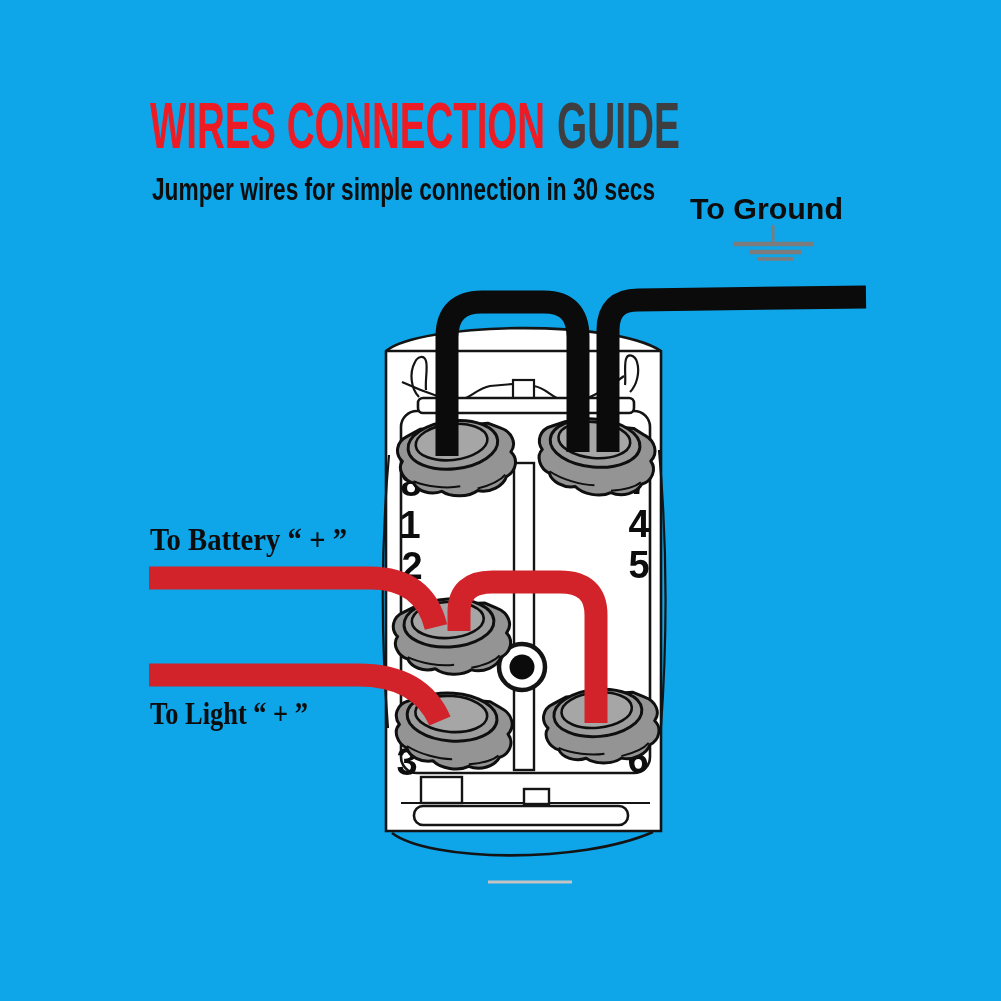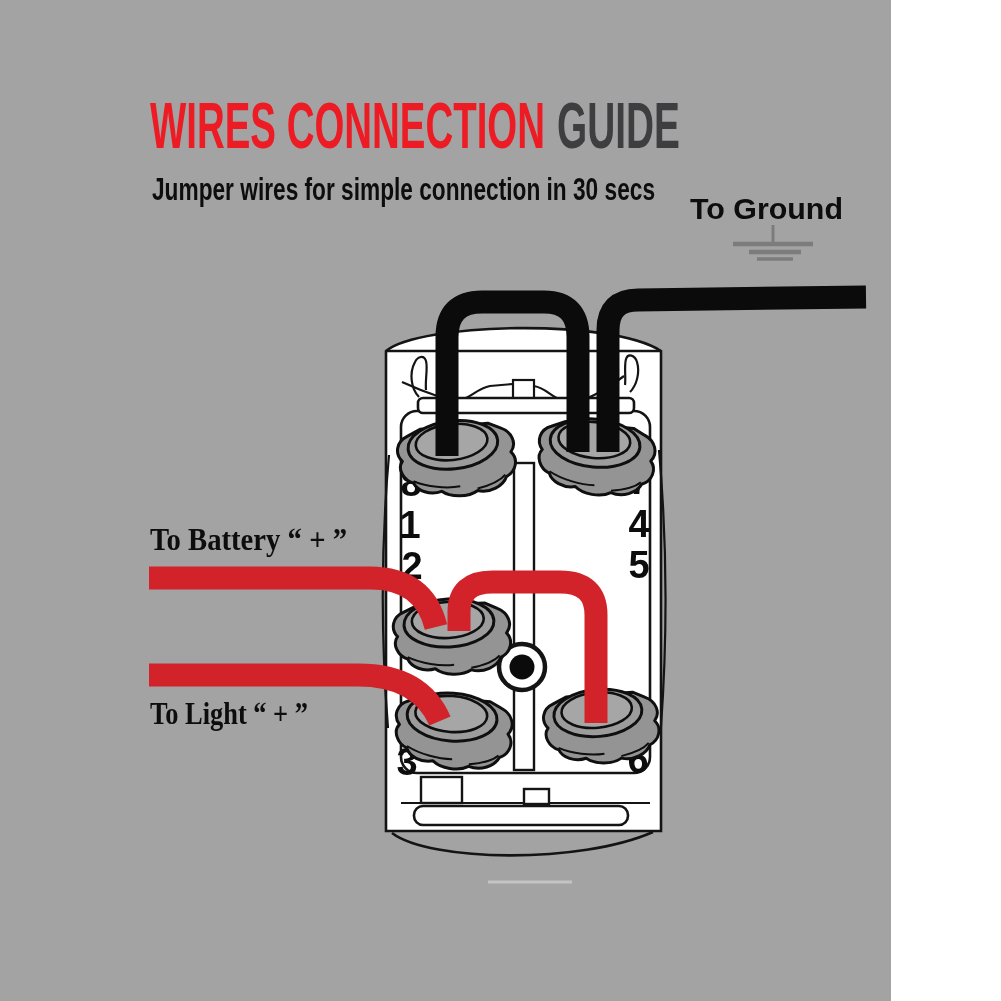--- a/index.html
+++ b/index.html
@@ -1,16 +1,16 @@
 <!DOCTYPE html>
 <html><head>
 <meta charset="utf-8">
 <style>
   html,body{margin:0;padding:0;background:#ffffff;}
-  .stage{width:891px;height:1001px;position:relative;background:#a3a3a3;overflow:hidden;}
+  .stage{width:1001px;height:1001px;position:relative;background:#0ea5e9;overflow:hidden;}
   svg{display:block;}
   text{font-family:"Liberation Sans",sans-serif;}
   text.serif{font-family:"Liberation Serif",serif;}
 </style>
 </head>
 <body>
 
 <div class="stage">
 <svg width="1001" height="1001" viewBox="0 0 1001 1001">
 

